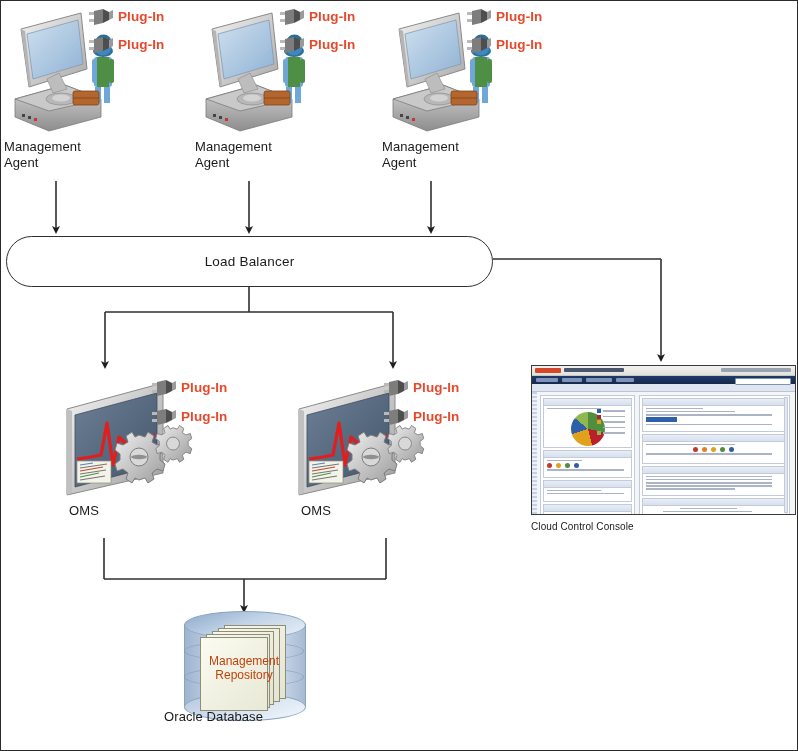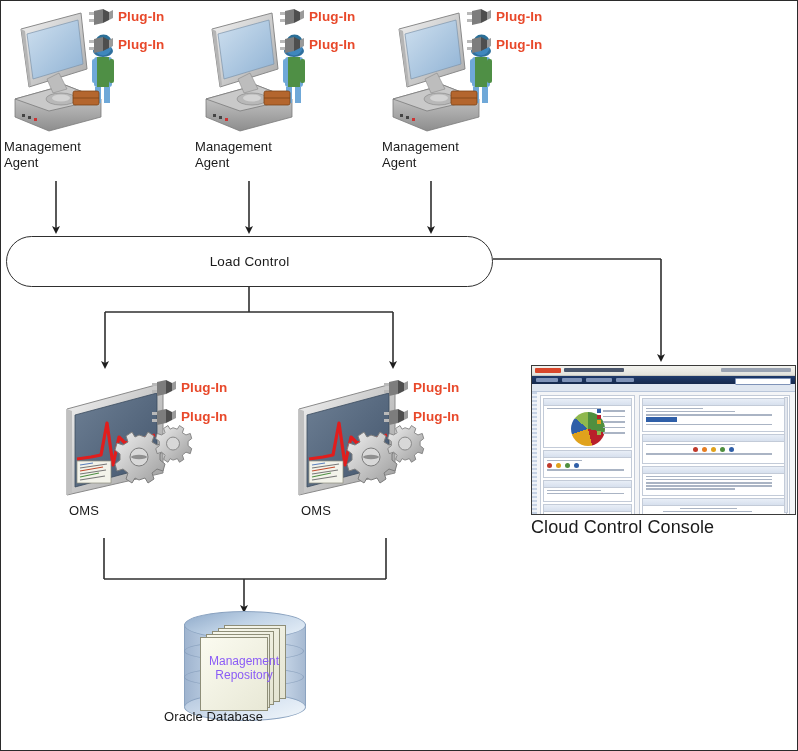--- a/index.html
+++ b/index.html
@@ -94,21 +94,21 @@
   }
   .cyl-bot{
     background:linear-gradient(160deg,#b3c6dd 0%,#dce7f3 60%,#f2f7fb 100%);
     border:1px solid #8ba3c0;border-radius:50%;
   }
   .cyl-ring{position:absolute;left:0;right:0;height:18px;border:1px solid #7e97b6;
     border-radius:50%;background:transparent;opacity:.65;}
   .doc-stack{position:absolute;}
   .doc{position:absolute;background:linear-gradient(135deg,#f7f7ec,#e4e4d2);
     border:1px solid #8e8e78;}
-  .doc-text{position:absolute;font-size:12px;color:#8b5cf6;text-align:center;
+  .doc-text{position:absolute;font-size:12px;color:#c2410c;text-align:center;
     line-height:14px;width:100%;}
 </style>
 </head>
 <body>
 
 <div id="canvas">
 
   <svg class="abs" style="left:0;top:0;" width="798" height="751">
     <defs>
       <marker id="ah" markerWidth="10" markerHeight="10" refX="5" refY="5" orient="auto" markerUnits="userSpaceOnUse">
@@ -301,21 +301,21 @@
       <path d="M5,4 L14,2 L14,16 L5,18 Z" fill="#7d7d7d"></path>
       <path d="M14,2 L20,5 L20,13 L14,16 Z" fill="#4e4e4e"></path>
       <rect x="0" y="5" width="5" height="3" fill="#b9b9b9"></rect>
       <rect x="0" y="12" width="5" height="3" fill="#b9b9b9"></rect>
       <path d="M20,5 l4,-2 v8 l-4,2 z" fill="#9a9a9a"></path>
     </svg>
     <span class="plugin-label">Plug-In</span>
   </div>
 
   <div class="abs lb-box" style="left:5px;top:235px;width:487px;height:51px;">
-    <span class="lb-text">Load Control</span>
+    <span class="lb-text">Load Balancer</span>
   </div>
 
   <div class="abs oms" style="left:62px;top:376px;">
     <svg width="135" height="125" viewBox="0 0 135 125">
       <defs>
         <linearGradient id="omsbez" x1="0" y1="0" x2="1" y2="1">
           <stop offset="0" stop-color="#f4f4f4"></stop>
             <stop offset="1" stop-color="#9e9e9e"></stop>
         </linearGradient>
         <linearGradient id="omsscr" x1="0" y1="0" x2="1" y2="1">
@@ -529,21 +529,21 @@
         <div class="cc-panel" style="height:26px;">
           <div class="cc-ph"></div>
           <div class="cc-line s" style="margin-left:26%;"></div>
           <div class="cc-line m" style="margin-left:14%;"></div>
           <div class="cc-line s" style="margin-left:18%;"></div>
         </div>
         <div class="cc-scroll"></div>
       </div>
     </div>
   </div>
-  <div class="abs label" style="left:530px;top:518px;width:265px;font-size:18px;">Cloud Control Console</div>
+  <div class="abs label" style="left:530px;top:518px;width:265px;font-size:10px;">Cloud Control Console</div>
 
   <div class="abs" style="left:183px;top:610px;width:120px;height:112px;">
     <div class="abs cyl-body" style="left:0;top:13px;width:120px;height:82px;"></div>
     <div class="abs cyl-top" style="left:0;top:0;width:120px;height:26px;"></div>
     <div class="abs cyl-bot" style="left:0;top:82px;width:120px;height:26px;"></div>
     <div class="cyl-ring" style="top:30px;"></div>
     <div class="cyl-ring" style="top:56px;"></div>
 
     <div class="doc-stack" style="left:16px;top:14px;width:92px;height:82px;">
       <div class="doc" style="left:24px;top:0;width:60px;height:72px;"></div>

